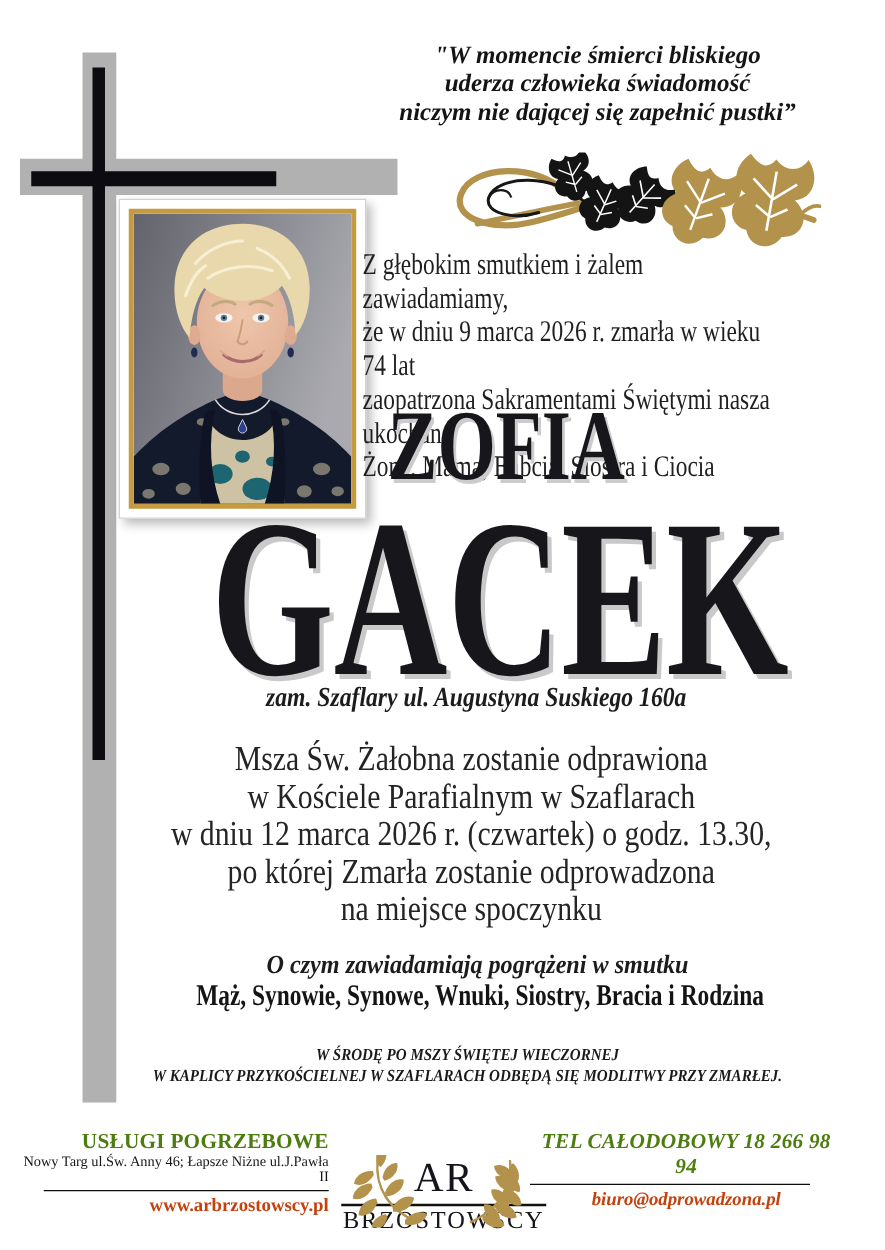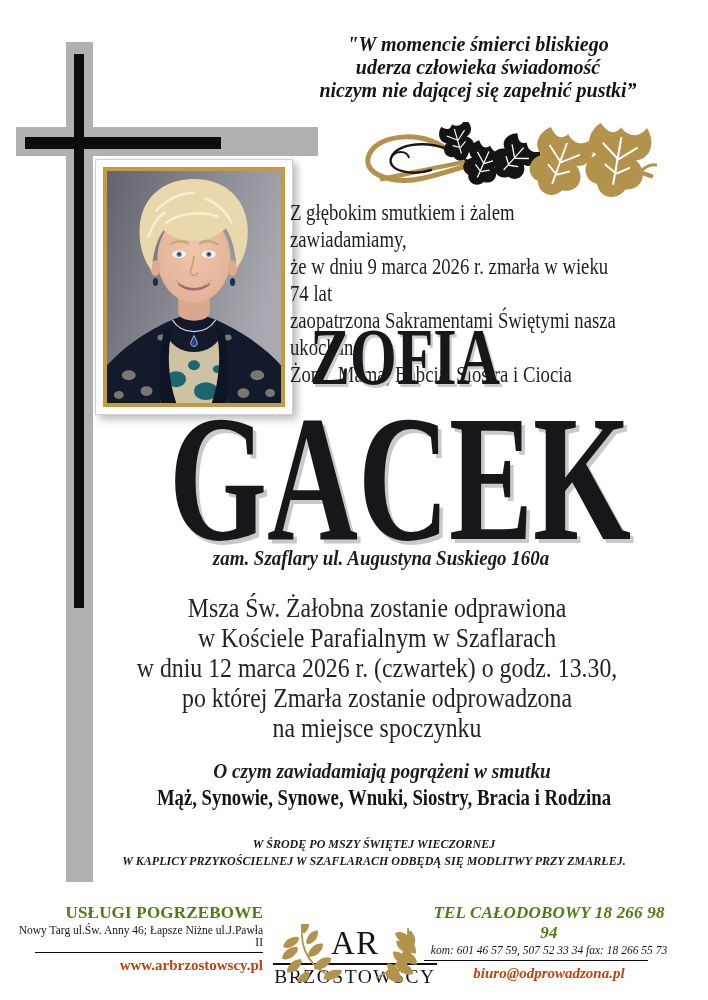--- a/index.html
+++ b/index.html
@@ -241,18 +241,17 @@
         <use href="#frond-leaf" transform="translate(118,52) rotate(180) scale(-1.1,1.1)"></use>
       </g>
     </svg>
     <div class="logo-ar">AR</div>
     <div class="logo-rule"></div>
     <div class="logo-name">BRZOSTOWSCY</div>
   </div>
 
   <div class="abs f-right">
     <div class="f-title">TEL CAŁODOBOWY 18 266 98 94</div>
-    <div class="f-sub">kom: 601 46 57 59, 507 52 33 34 fax: 18 266 55 73</div>
     <div class="f-rule"></div>
     <div class="f-link">biuro@odprowadzona.pl</div>
   </div>
 
 </div>
 
 </body></html>

